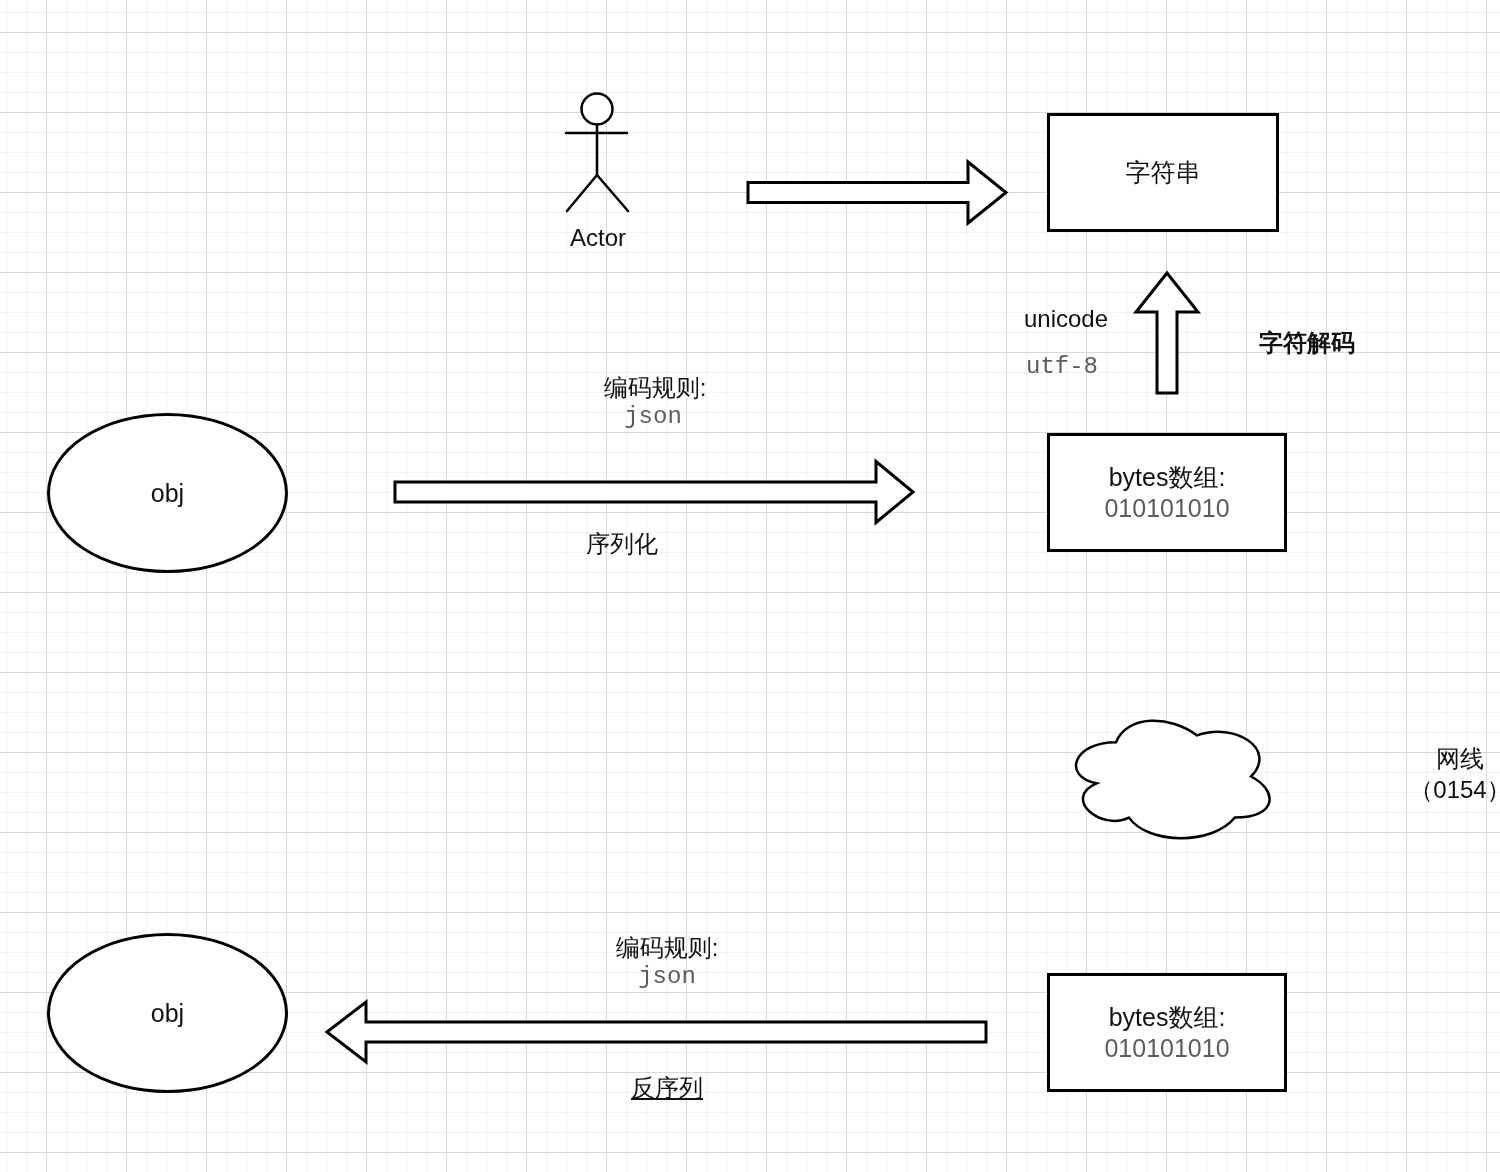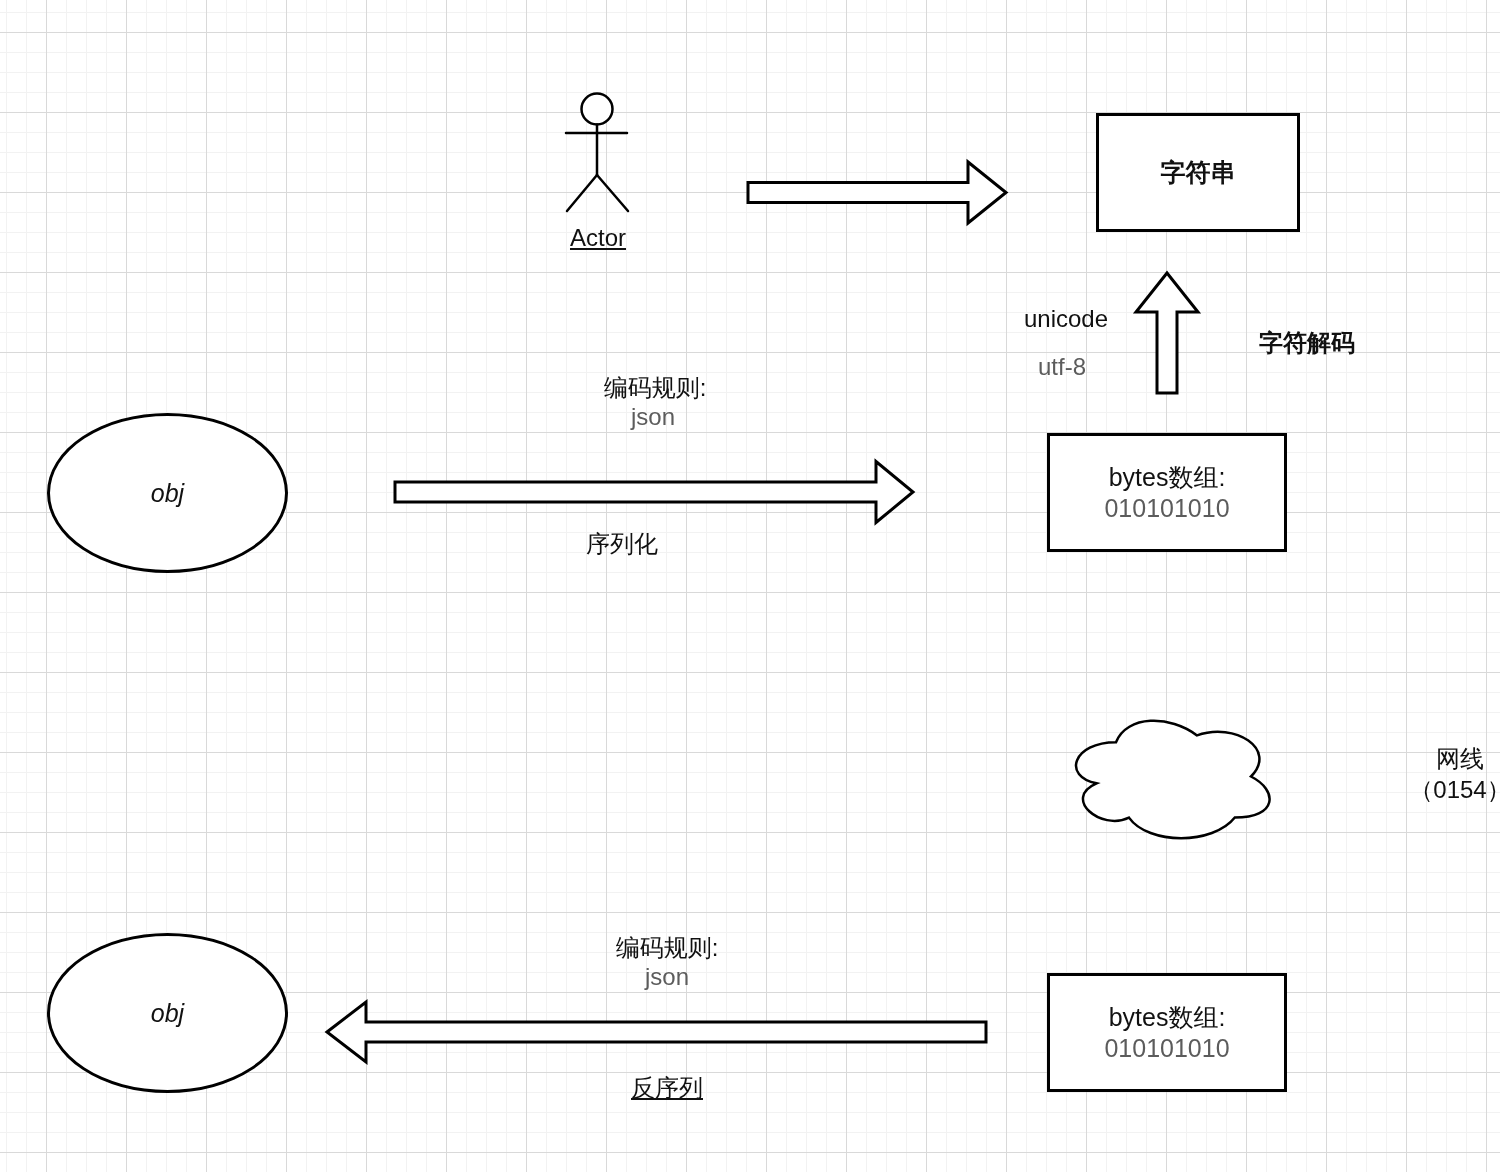--- a/index.html
+++ b/index.html
@@ -39,33 +39,33 @@
     border: 3px solid var(--stroke);
     display: flex;
     flex-direction: column;
     align-items: center;
     justify-content: center;
     text-align: center;
     color: var(--text1);
     font-size: 25px;
     line-height: 31px;
   }
-  .ellipse { border-radius: 50%; font-style: italic; }
+  .ellipse { border-radius: 50%; }
   .secondary { color: var(--text2); }
 
   .lbl {
     position: absolute;
     transform: translate(-50%, -50%);
     white-space: nowrap;
     color: var(--text1);
     font-size: 24px;
     line-height: 28px;
     text-align: center;
   }
-  .lbl.secondary { color: var(--text2); }
+  .lbl.secondary { color: var(--text2); font-family: Liberation Mono, monospace; }
   .multiline { line-height: 31px; }
 </style>
 </head>
 <body>
 
 <div class="canvas">
 
   <svg class="shape-layer" width="1500" height="1172" viewBox="0 0 1500 1172">
 
     <g>
@@ -85,21 +85,21 @@
     <polygon class="poly" points="327,1032 366,1002 366,1022 986,1022 986,1042 366,1042 366,1062"></polygon>
 
     <path class="cloud" d="M1116,742.25 C1072.8,742.25 1062,776.5 1096.56,783.35
              C1062,798.42 1100.88,831.3 1128.96,817.6
              C1148.4,845 1213.2,845 1234.8,817.6
              C1278,817.6 1278,790.2 1251,776.5
              C1278,749.1 1234.8,721.7 1197,735.4
              C1170,714.85 1126.8,714.85 1116,742.25 Z"></path>
   </svg>
 
-  <div class="box" style="left:1096px; top:113px; width:204px; height:119px;font-weight:bold;">
+  <div class="box" style="left:1047px; top:113px; width:232px; height:119px;">
     <span>字符串</span>
   </div>
 
   <div class="box" style="left:1047px; top:433px; width:240px; height:119px;">
     <span>bytes数组:</span>
     <span class="secondary">010101010</span>
   </div>
 
   <div class="box" style="left:1047px; top:973px; width:240px; height:119px;">
     <span>bytes数组:</span>
@@ -107,21 +107,21 @@
   </div>
 
   <div class="box ellipse" style="left:47px; top:413px; width:241px; height:160px;">
     <span>obj</span>
   </div>
 
   <div class="box ellipse" style="left:47px; top:933px; width:241px; height:160px;">
     <span>obj</span>
   </div>
 
-  <div class="lbl" style="left:598px; top:238px;text-decoration:underline;">Actor</div>
+  <div class="lbl" style="left:598px; top:238px;">Actor</div>
 
   <div class="lbl" style="left:655px; top:388px;">编码规则:</div>
   <div class="lbl secondary" style="left:653px; top:417px;">json</div>
   <div class="lbl" style="left:622px; top:544px;">序列化</div>
 
   <div class="lbl" style="left:1066px; top:319px;">unicode</div>
   <div class="lbl secondary" style="left:1062px; top:367px;">utf-8</div>
   <div class="lbl" style="left:1307px; top:343px;font-weight:bold;">字符解码</div>
 
   <div class="lbl multiline" style="left:1460px; top:774px;">

